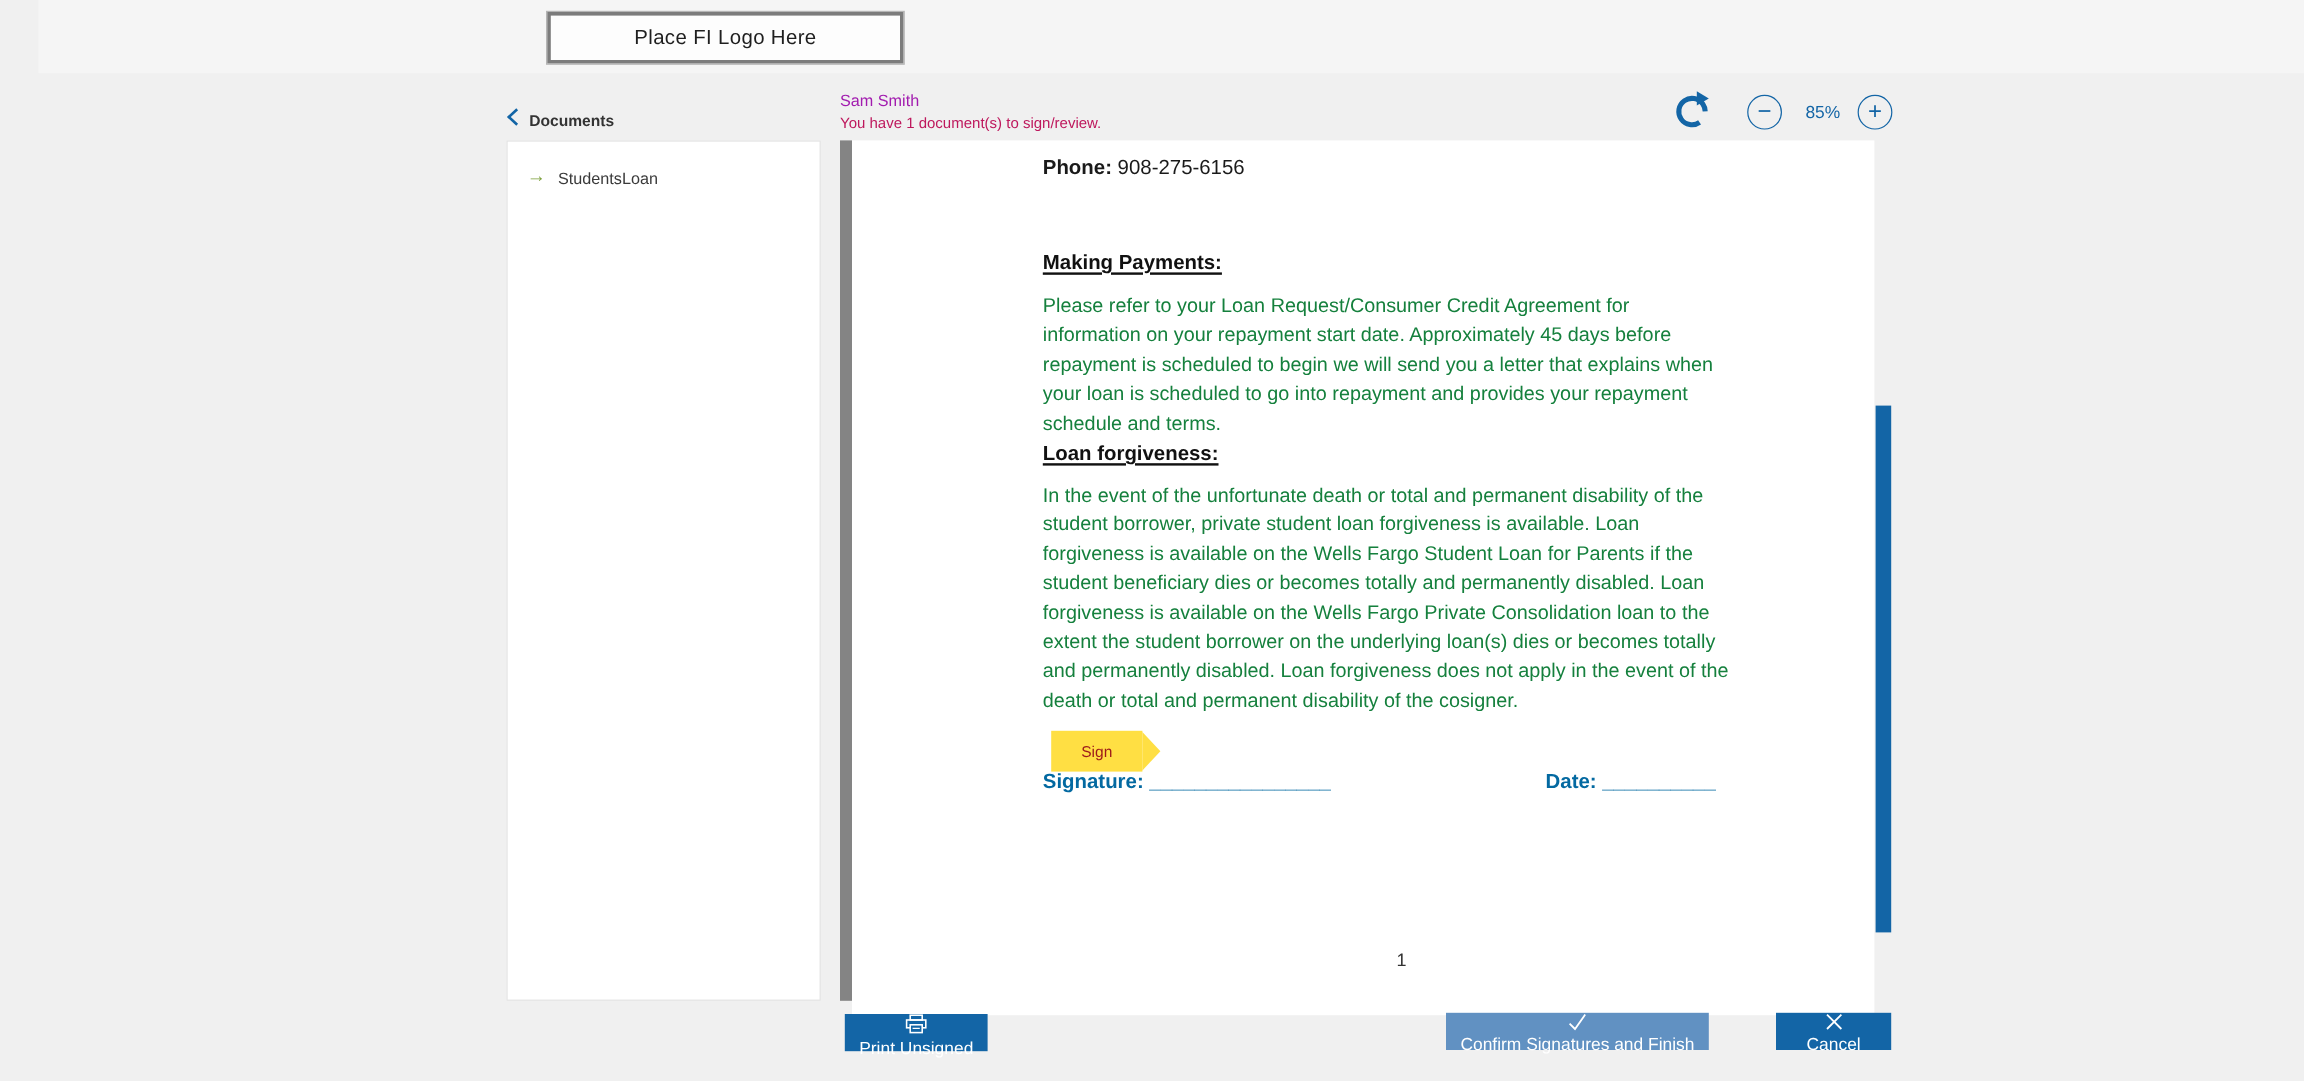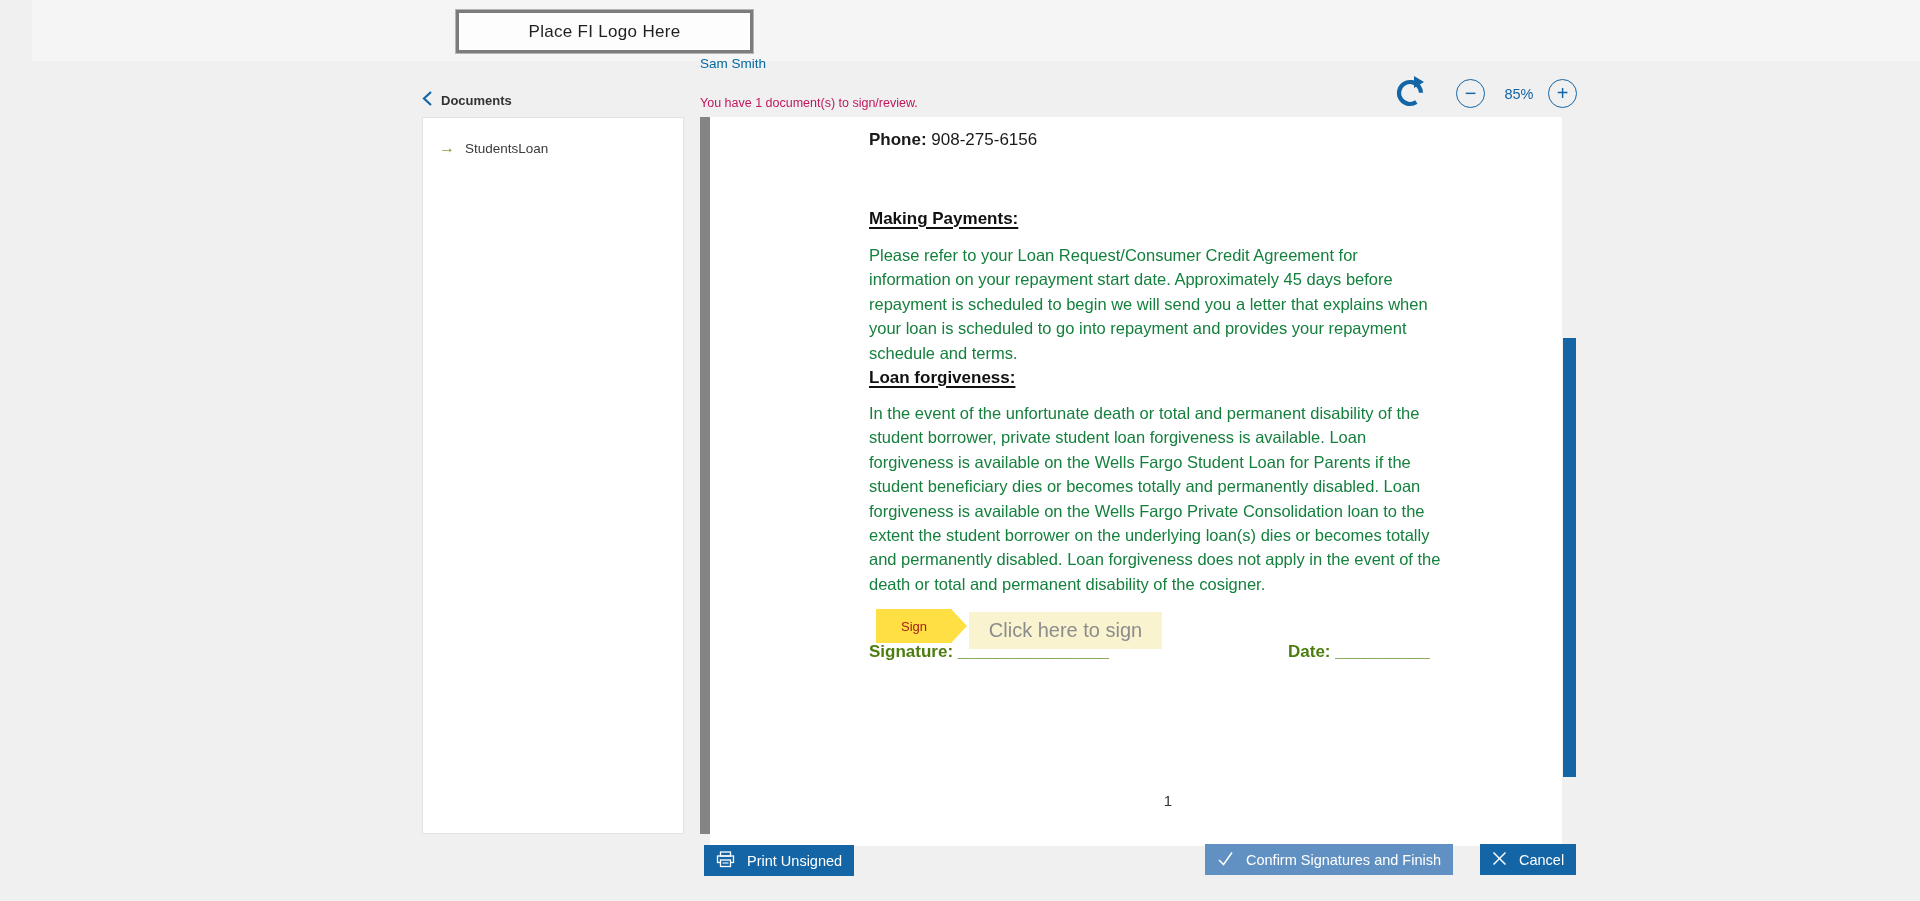--- a/index.html
+++ b/index.html
@@ -40,21 +40,21 @@
   }
   .doc-item {
     display: flex; align-items: center; gap: 10px;
     padding: 22px 0 0 16px;
     cursor: pointer;
   }
   .doc-item .arrow { color: #7ea13e; font-size: 16px; line-height: 1; }
   .doc-item .name { font-size: 13.5px; color: #3a3a3a; }
 
   
-  .recipient-name { left: 668px; top: 56px; font-size: 13.5px; color: #0369a1; }
+  .recipient-name { left: 668px; top: 76px; font-size: 13.5px; color: #a21caf; }
   .recipient-msg  { left: 668px; top: 96px; font-size: 12.5px; color: #be185d; }
 
   .refresh-btn { left: 1360px; top: 75px; width: 36px; height: 36px; cursor: pointer; }
   .zoom-circle {
     width: 29px; height: 29px; border-radius: 50%;
     border: 1.4px solid #1365a6; color: #1365a6;
     background: transparent;
     display: flex; align-items: center; justify-content: center;
     font-size: 20px; font-weight: 400; line-height: 1;
     cursor: pointer; padding-bottom: 2px;
@@ -108,31 +108,31 @@
     border-bottom: 16px solid transparent;
     border-left: 15px solid #ffdf43;
   }
   .sign-prompt {
     left: 227px; top: 495px; width: 193px; height: 37px;
     background: #faf3cf;
     display: flex; align-items: center; justify-content: center;
     font-size: 20px; color: #8c8c8c; cursor: pointer;
   }
 
-  .sig-row { top: 525px; font-size: 17px; font-weight: bold; color: #4d7c0f; }
+  .sig-row { top: 525px; font-size: 17px; font-weight: bold; color: #0369a1; }
   .sig-label { left: 127px; }
   .date-label { left: 546px; }
   .page-number { left: 0; top: 675px; width: 852px; text-align: center;
     font-size: 15px; color: #333; }
 
   
   .btn {
-    height: 31px; display: flex; align-items: center; gap: 12px;
+    height: 31px; display: flex; align-items: center; gap: 0;
     padding: 0 12px; color: #fff; font-size: 14.5px;
-    cursor: pointer; border: none; white-space: nowrap;
+    cursor: pointer; border: none; white-space: nowrap; flex-direction: column;
   }
   .btn-dark  { background: #1365a6; }
   .btn-muted { background: #6191c2; }
   .btn-print   { left: 672px;  top: 845px; }
   .btn-confirm { left: 1173px; top: 844px; text-align: center; }
   .btn-cancel  { left: 1448px; top: 844px; width: 96px; }
 </style>
 </head>
 <body>
 
@@ -197,23 +197,20 @@
 forgiveness is available on the Wells Fargo Student Loan for Parents if the
 student beneficiary dies or becomes totally and permanently disabled. Loan
 forgiveness is available on the Wells Fargo Private Consolidation loan to the
 extent the student borrower on the underlying loan(s) dies or becomes totally
 and permanently disabled. Loan forgiveness does not apply in the event of the
 death or total and permanent disability of the cosigner.</div>
 
   <div class="abs sign-tab">
     <span>Sign</span>
   </div>
-  <div class="abs sign-prompt">
-    <span>Click here to sign</span>
-  </div>
 
   <div class="abs sig-row sig-label">Signature: ________________</div>
   <div class="abs sig-row date-label">Date: __________</div>
 
   <div class="abs page-number">1</div>
 </div>
 
 <button class="abs btn btn-dark btn-print">
   <span>
     <svg width="19" height="17" viewBox="0 0 19 17">

